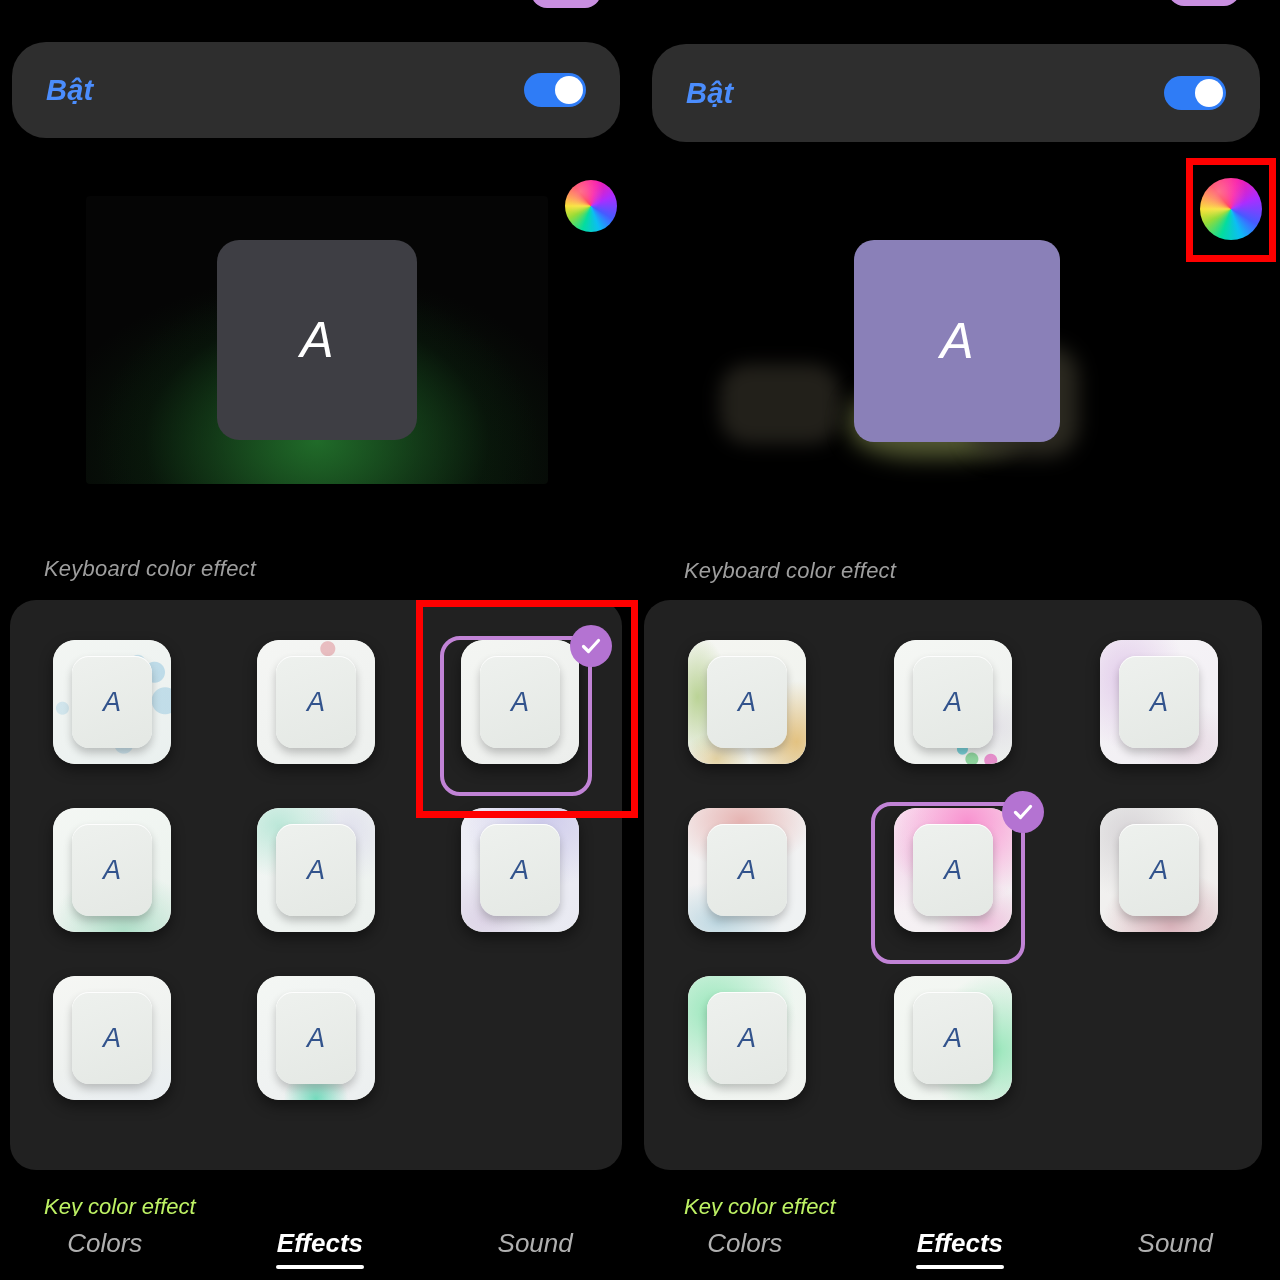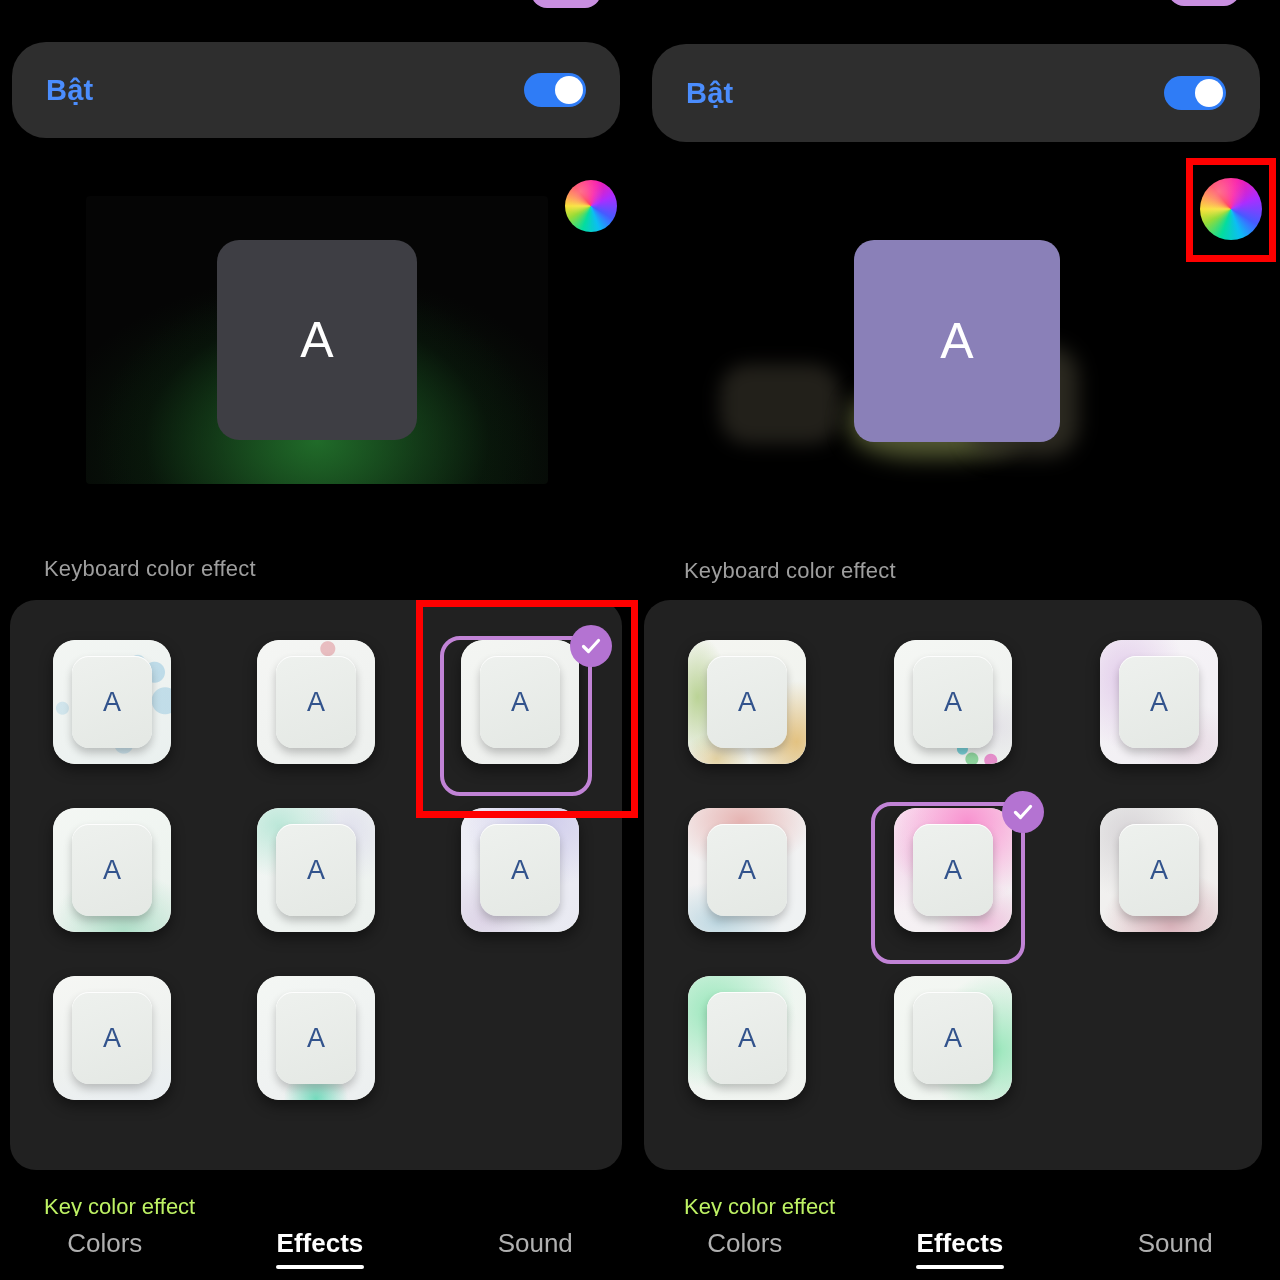--- a/index.html
+++ b/index.html
@@ -6,20 +6,21 @@
     margin: 0; padding: 0;
     width: 1280px; height: 1280px;
     background: #000;
     font-family: "Liberation Sans", sans-serif;
     overflow: hidden;
   }
   #root {
     position: relative;
     width: 1280px; height: 908px;
     background: #000000;
+    font-style: italic;
   }
 
   
   .panel {
     position: absolute;
     top: 0;
     width: 640px;
     height: 1280px;
     background: #000000;
     overflow: hidden;

